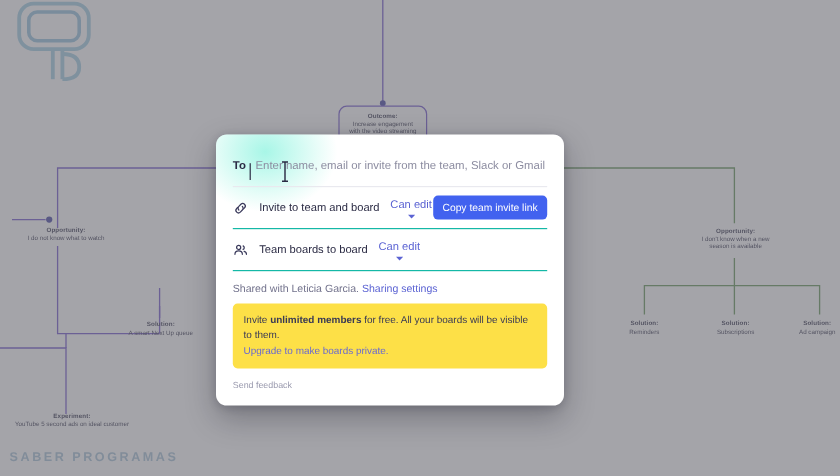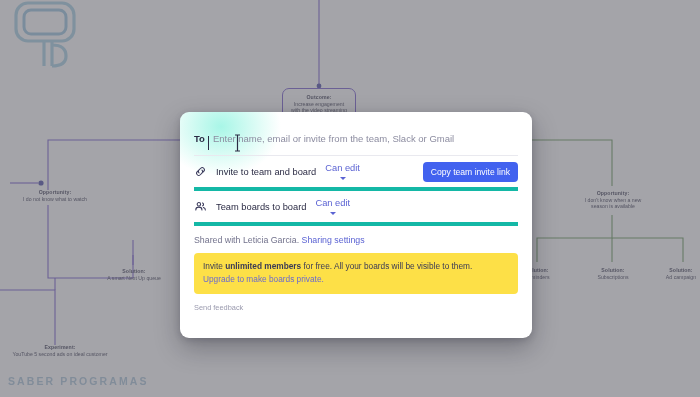--- a/index.html
+++ b/index.html
@@ -58,21 +58,21 @@
   
   .scrim {
     position: absolute; inset: 0;
     background: rgba(108,108,116,.62);
   }
 
   
   .modal {
     position: absolute;
     left: 180px; top: 112px;
-    width: 352px; height: 226px;
+    width: 290px; height: 226px;
     background: #ffffff;
     border-radius: 9px;
     box-shadow: 0 10px 26px rgba(15,15,30,.30), 0 2px 7px rgba(15,15,30,.16);
     overflow: hidden;
   }
   .glow {
     position: absolute;
     left: -34px; top: -48px;
     width: 150px; height: 125px;
     border-radius: 50%;
@@ -111,21 +111,21 @@
     left: 54px; top: 12px;
     width: 7px; height: 18px;
     pointer-events: none;
   }
 
   
   .perm-row {
     display: flex; align-items: center;
     gap: 9px;
     height: 35px;
-    border-bottom: 4px solid #14b8a6;
+    border-bottom: 1px solid #14b8a6;
     position: relative;
   }
   .perm-row.last { border-bottom: 1px solid #eeeef3; }
   .perm-icon { width: 13px; height: 13px; flex: 0 0 13px; color: #3b3b5c; display: flex; align-items: center; justify-content: center; }
   .perm-label { font-size: 9.3px; color: #2b2b44; }
   .perm-select {
     display: inline-flex; align-items: center; gap: 3px;
     font-size: 9.3px; color: #5b63d3; cursor: pointer; flex-direction: column;
   }
   .perm-select.muted { color: #72728c; }

